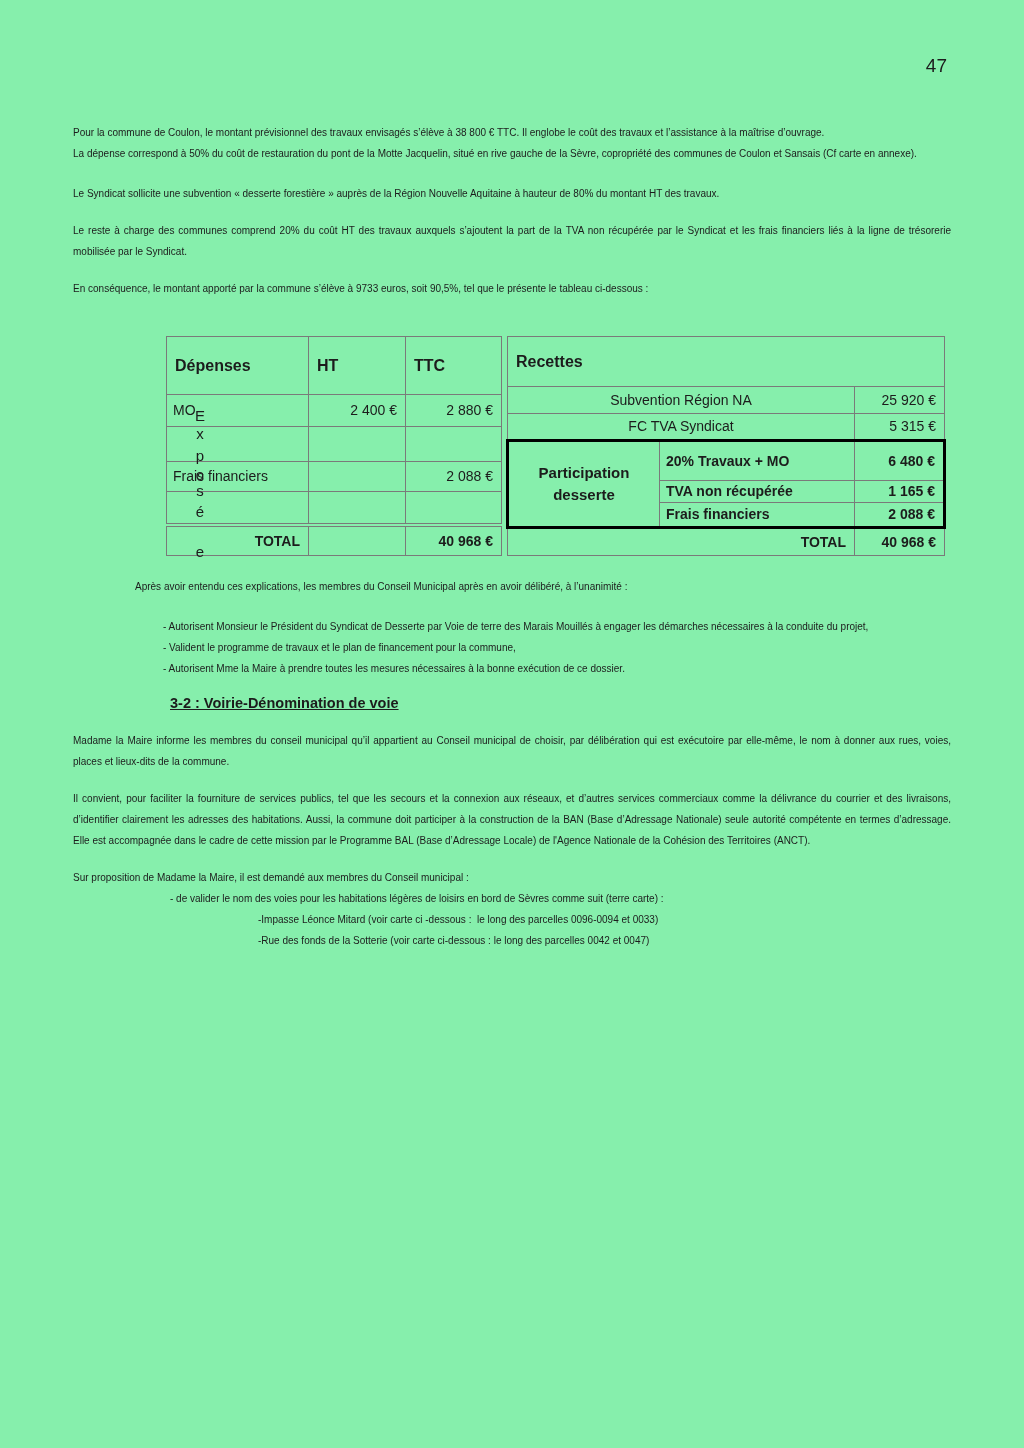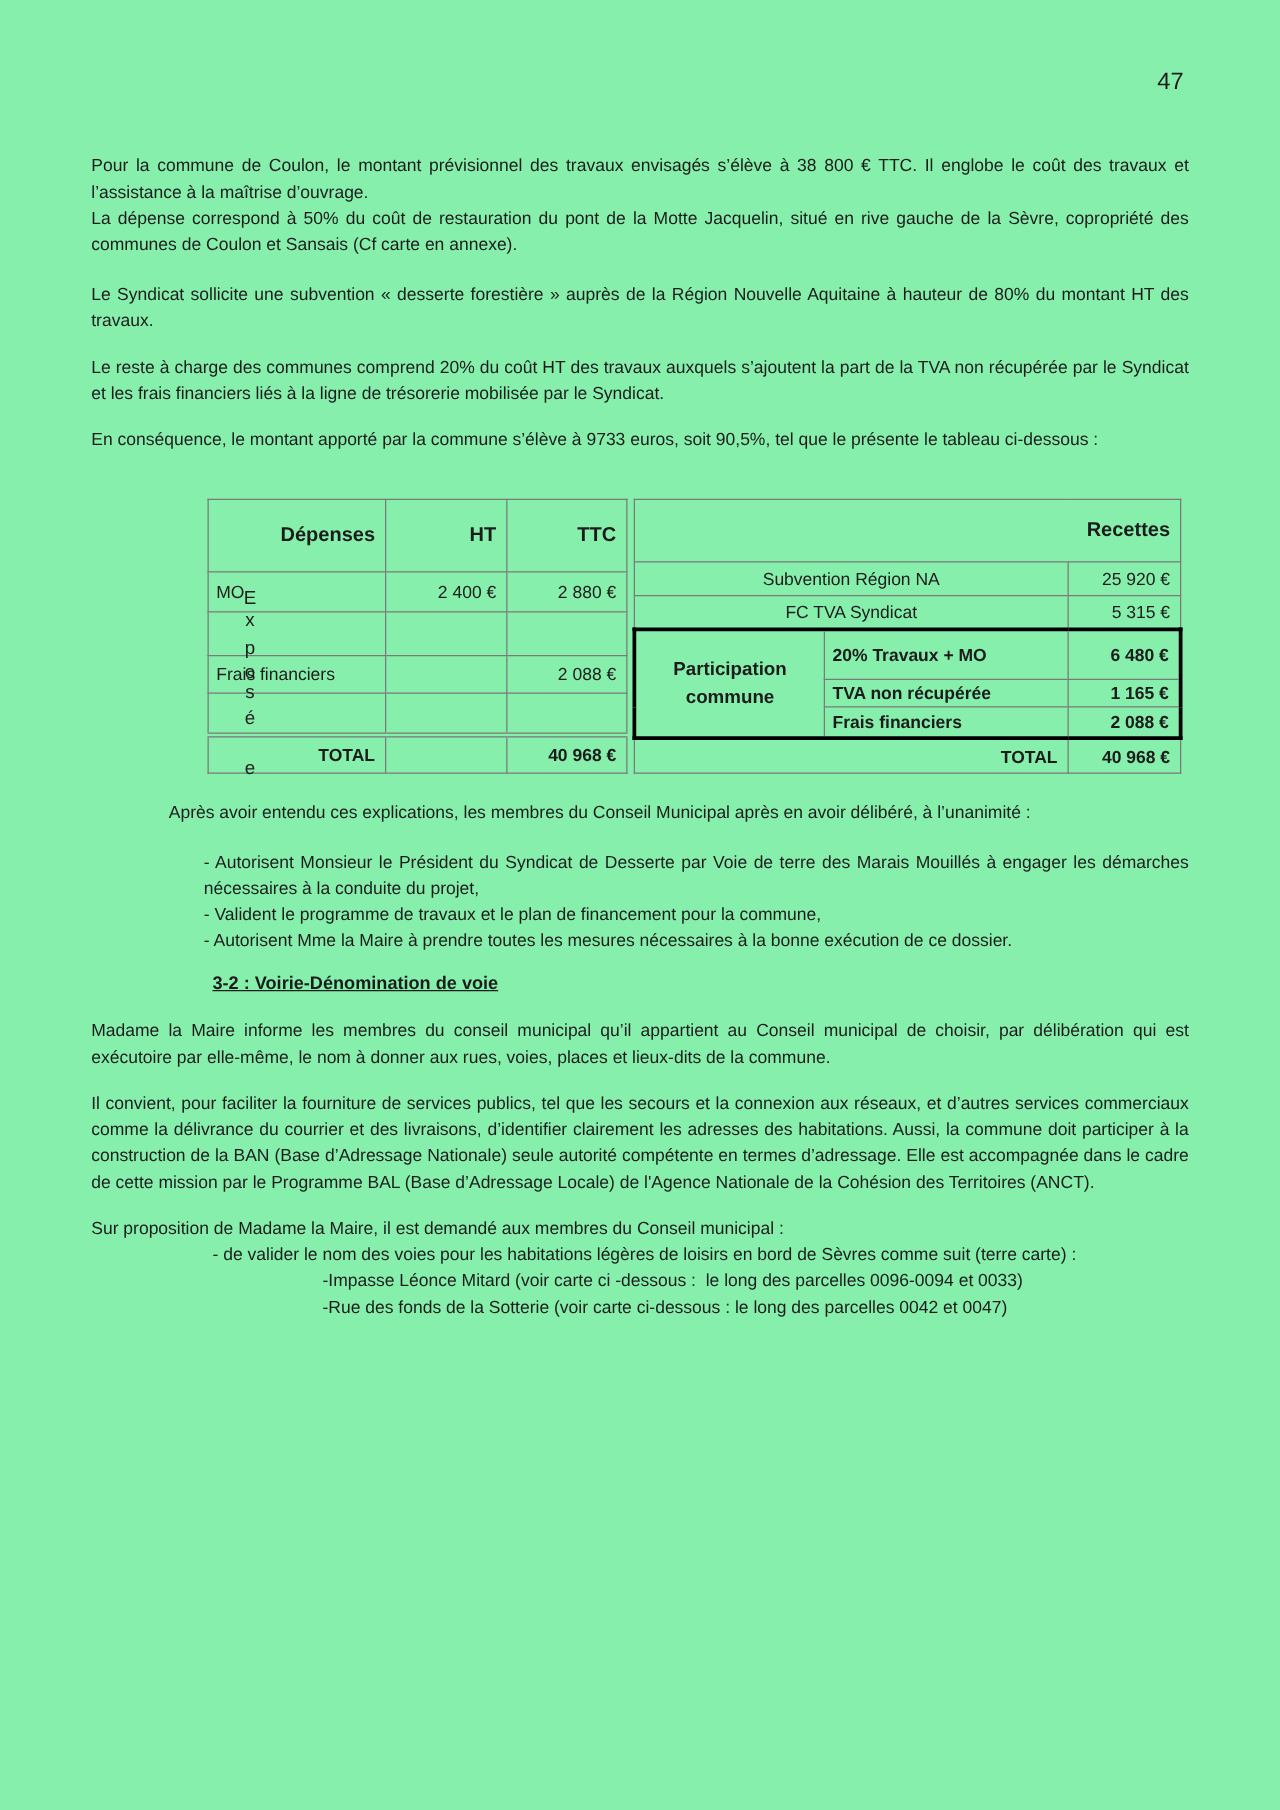--- a/index.html
+++ b/index.html
@@ -11,21 +11,21 @@
     position:relative;
     overflow:hidden;
   }
   .page { position:absolute; inset:0; background:#86efac; }
   .page-number {
     position:absolute; top:55px; right:77px;
     font-size:19px; line-height:22px;
   }
   .content { position:absolute; left:73px; top:0; width:878px; }
   p.body {
-    font-size:14px; line-height:21px; text-align:justify;
+    font-size:10px; line-height:21px; text-align:justify;
   }
   p.noj { text-align:left; }
   .heading {
     font-size:14.5px; line-height:21px; font-weight:bold;
     text-decoration:underline;
   }
 
   
   .tablewrap {
     position:relative;
@@ -36,21 +36,21 @@
   table { border-collapse:collapse; table-layout:fixed; }
   td {
     border:1px solid #7a7a7a;
     font-size:14px; line-height:17px;
     padding:0 8px; vertical-align:middle;
     overflow:hidden; white-space:nowrap;
   }
   .t-left  { width:335px; }
   .t-right { width:437px; }
   td.hdr {
-    font-weight:bold; font-size:16px; text-align:right;
+    font-weight:bold; font-size:16px; text-align:left;
   }
   td.lbl { text-align:left; padding-left:6px; }
   td.num { text-align:right; }
   td.ctr { text-align:center; }
   td.bold { font-weight:bold; }
   tr.total-row td { border-top:4px double #7a7a7a; }
   td.grp {
     font-weight:bold; font-size:15px; text-align:center;
     white-space:normal; line-height:22px;
   }
@@ -145,21 +145,21 @@
           </tr>
           <tr style="height:27px">
             <td class="ctr" colspan="2">Subvention Région NA</td>
             <td class="num">25 920 €</td>
           </tr>
           <tr style="height:27px">
             <td class="ctr" colspan="2">FC TVA Syndicat</td>
             <td class="num">5 315 €</td>
           </tr>
           <tr class="blk-top" style="height:40px">
-            <td class="grp blk-left" rowspan="3">Participation commune</td>
+            <td class="grp blk-left" rowspan="3">Participation desserte</td>
             <td class="lbl bold">20% Travaux + MO</td>
             <td class="num bold blk-right">6 480 €</td>
           </tr>
           <tr style="height:22px">
             <td class="lbl bold">TVA non récupérée</td>
             <td class="num bold blk-right">1 165 €</td>
           </tr>
           <tr class="blk-bot" style="height:25px">
             <td class="lbl bold">Frais financiers</td>
             <td class="num bold blk-right">2 088 €</td>

